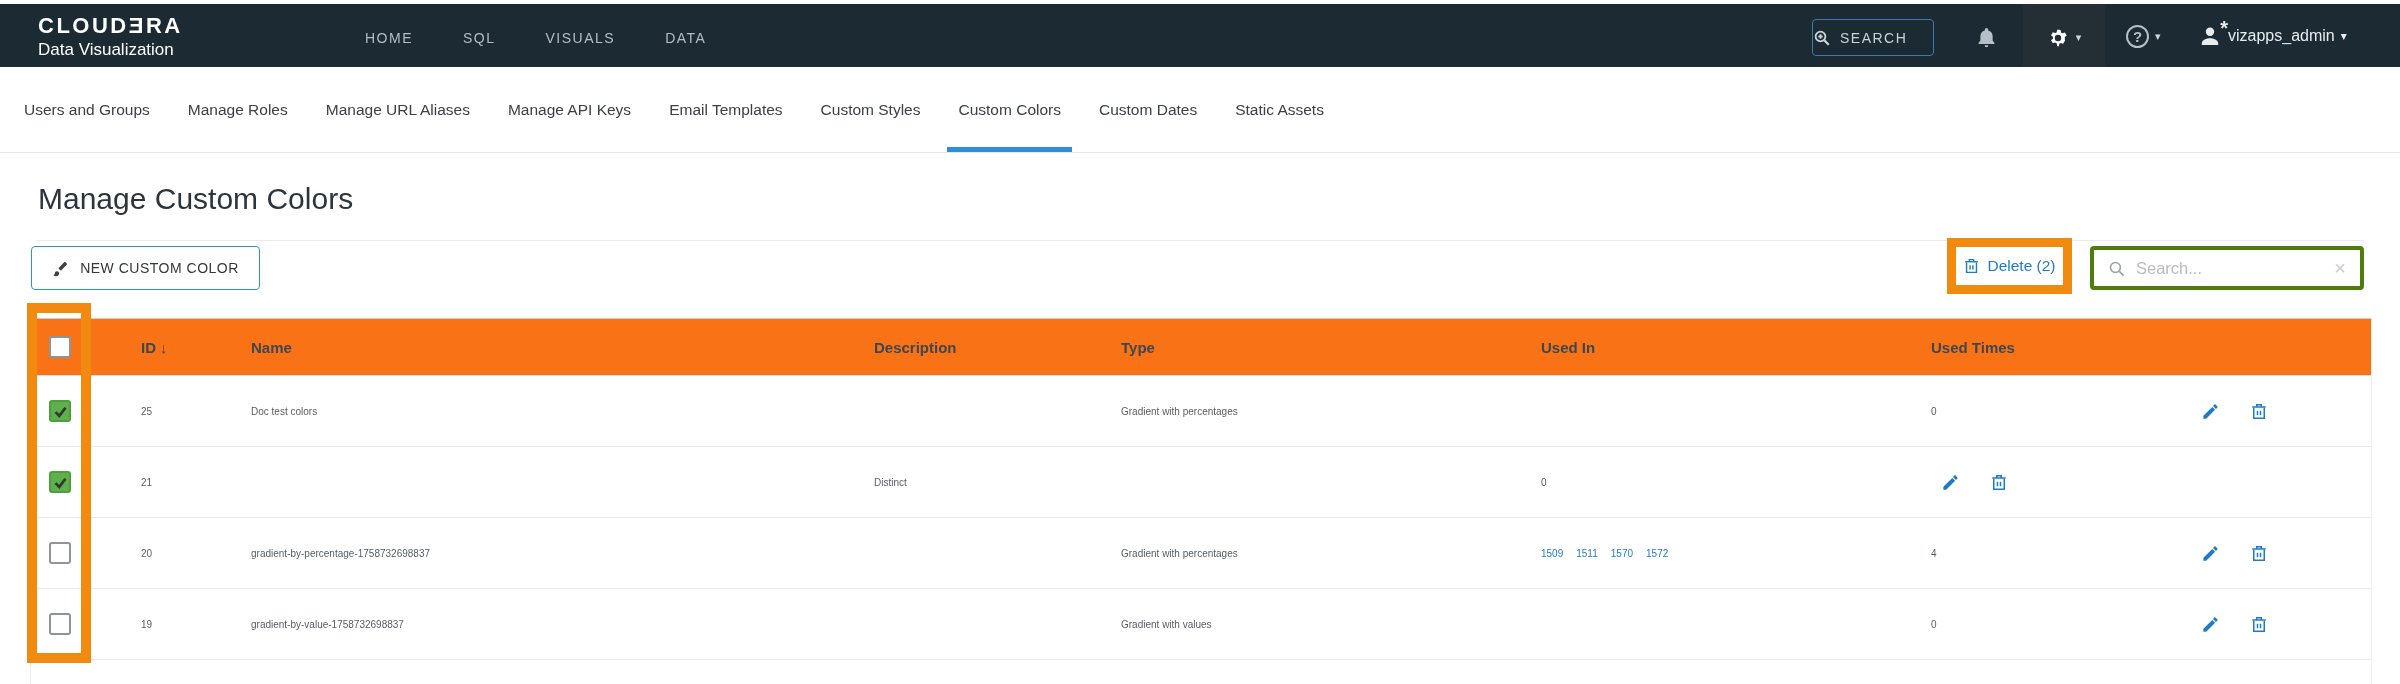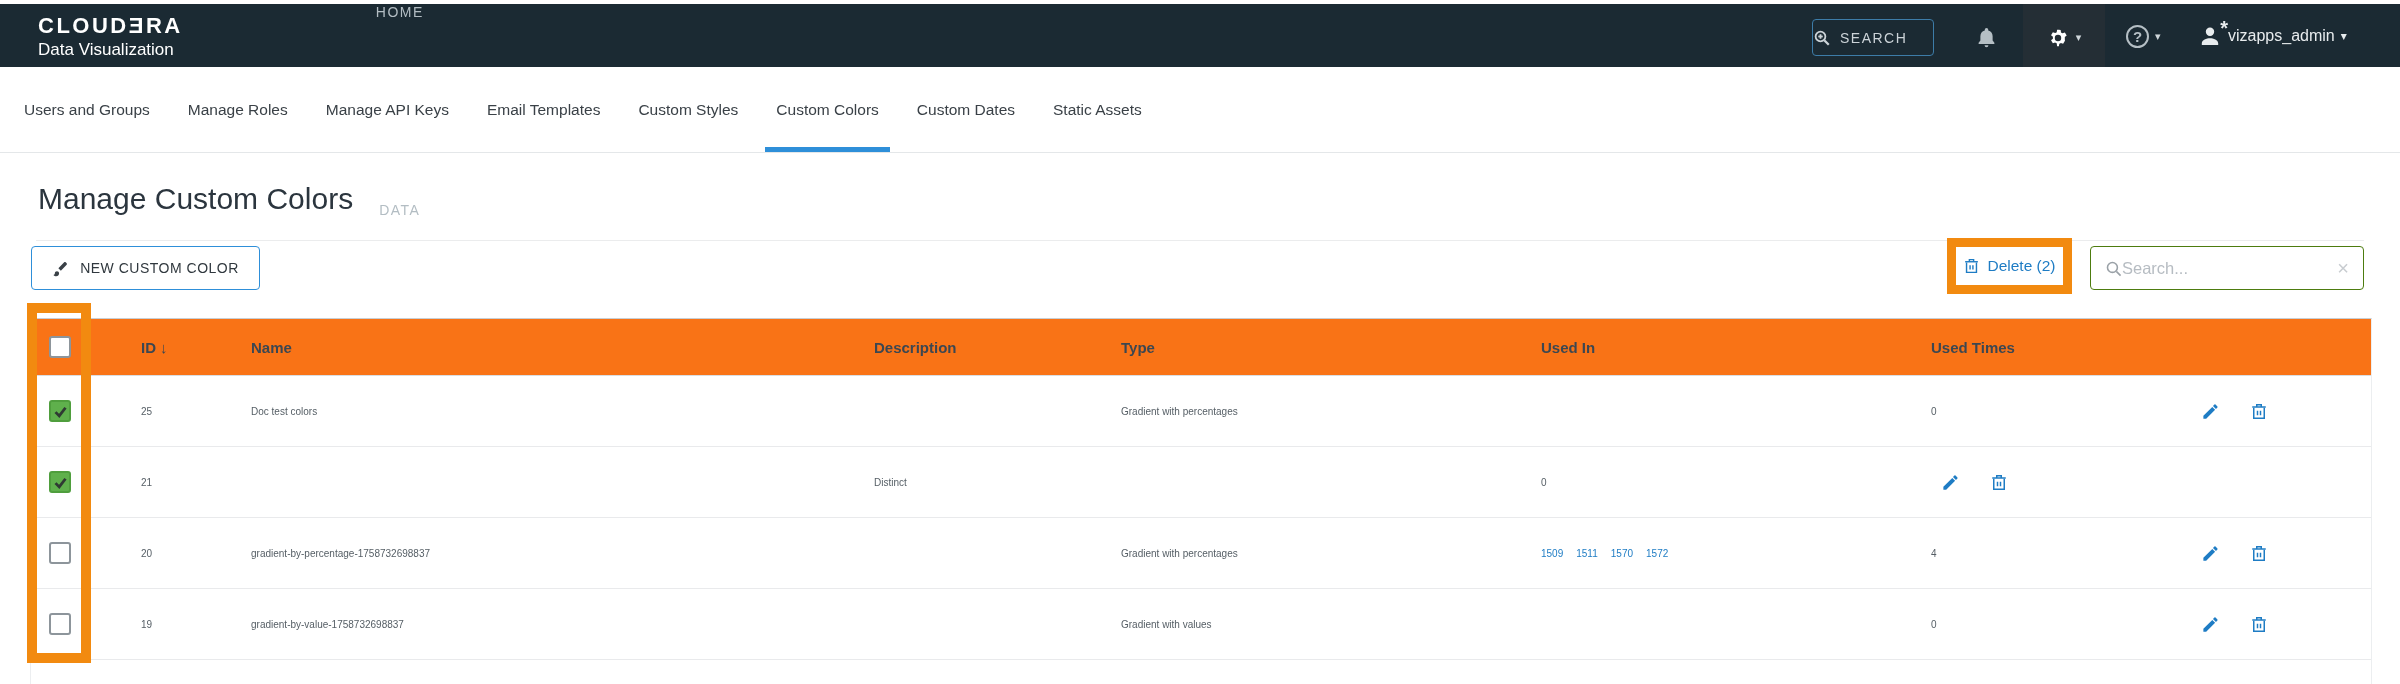--- a/index.html
+++ b/index.html
@@ -9,21 +9,21 @@
     background:#ffffff;
     position:relative;
     overflow:hidden;
     color:#4c565e;
   }
   
   .navbar { position:absolute; top:4px; left:0; width:2400px; height:67px; background:var(--navbar-bg,#1b2a33); }
   .logo { position:absolute; left:38px; top:9px; color:#fff; }
   .logo-line1 { font-size:22px; font-weight:bold; letter-spacing:2.5px; line-height:26px; }
   .logo-line2 { font-size:17px; font-weight:400; line-height:22px; }
-  .nav-menu { position:absolute; left:365px; top:0; height:67px; display:flex; align-items:center; gap:50px;flex-direction:column; }
+  .nav-menu { position:absolute; left:365px; top:0; height:67px; display:flex; align-items:center; gap:50px; }
   .nav-item { color:#b3bdc3; font-size:14px; letter-spacing:1.5px; cursor:pointer; }
   .search-btn { position:absolute; left:1812px; top:15px; width:122px; height:37px;
     border:1px solid #3d7ca8; border-radius:4px; display:flex; align-items:center; justify-content:flex-start;
     gap:9px; color:#ccd3d8; font-size:14px; letter-spacing:1.5px; cursor:pointer; }
   .icon-btn { position:absolute; display:flex; align-items:center; gap:6px; cursor:pointer; }
   .bell-wrap { left:1976px; top:22px; }
   .gear-block { position:absolute; left:2023px; top:0; width:82px; height:74px; background:#242e35;
     border-bottom:7px solid #47a3e2; display:flex; align-items:center; justify-content:center; gap:7px; cursor:pointer; }
   .help-wrap { left:2126px; top:21px; }
   .q-circle { width:23px; height:23px; border-radius:50%; border:2.5px solid #b5bfc5; color:#b5bfc5;
@@ -47,22 +47,22 @@
   .new-btn { position:absolute; left:31px; top:246px; width:229px; height:44px; background:#fff;
     border:1.5px solid var(--accent,#2e8fd9); border-radius:4px; display:flex; align-items:center;
     justify-content:center; gap:11px; font-size:14px; color:#30383e; letter-spacing:0.5px; cursor:pointer; }
   .annotation { border:10px solid var(--annotation,#f28a10); position:absolute; pointer-events:none; z-index:5; }
   .anno-delete { left:1947px; top:238px; width:125px; height:56px; border-width:9px; }
   .anno-checkcol { left:27px; top:303px; width:64px; height:360px; }
   .delete-btn { position:absolute; left:1956px; top:247px; width:107px; height:38px; background:#fff;
     display:flex; align-items:center; justify-content:center; gap:7px;
     color:var(--link,#1e7cc4); font-size:15.5px; cursor:pointer; }
   .search-box { position:absolute; left:2090px; top:246px; width:274px; height:44px;
-    border:1px solid #4d7c0f; border-radius:4px; background:#fff;
-    display:flex; align-items:center; padding:0 14px; }
+    border:4px solid #4d7c0f; border-radius:4px; background:#fff;
+    display:flex; align-items:center; padding:0 14px; gap:11px; }
   .search-box input { border:none; outline:none; flex:1; font-size:16.5px; color:#555;
     font-family:"Liberation Sans",sans-serif; background:transparent; min-width:0; }
   .search-box input::placeholder { color:#b6bcc2; }
   .clear-x { color:#c8ccd0; font-size:20px; cursor:pointer; line-height:1; }
   
   .table { position:absolute; left:30px; top:318px; width:2342px; height:366px;
     border-top:1px solid #c9ced3; border-left:1px solid #eceef0; border-right:1px solid #eceef0; }
   .grid-row { display:grid; grid-template-columns:80px 110px 623px 247px 420px 390px 260px 1fr; align-items:center; }
   .thead { height:57px; background:#f97316; border-bottom:1px solid #dadde0; }
   .th { padding-left:30px; font-size:15px; font-weight:bold; color:#3c4751; white-space:nowrap; }
@@ -132,20 +132,21 @@
       <span class="admin-star">*</span>
     </span>
     <span>vizapps_admin</span>
     <span class="caret-lg">▾</span>
   </div>
 </div>
 
 <div class="tabbar">
   <div class="tab">Users and Groups</div>
   <div class="tab">Manage Roles</div>
+  <div class="tab">Manage URL Aliases</div>
   <div class="tab">Manage API Keys</div>
   <div class="tab">Email Templates</div>
   <div class="tab">Custom Styles</div>
   <div class="tab active">Custom Colors</div>
   <div class="tab">Custom Dates</div>
   <div class="tab">Static Assets</div>
 </div>
 
 <h1 class="page-title">Manage Custom Colors</h1>
 <div class="title-divider"></div>

